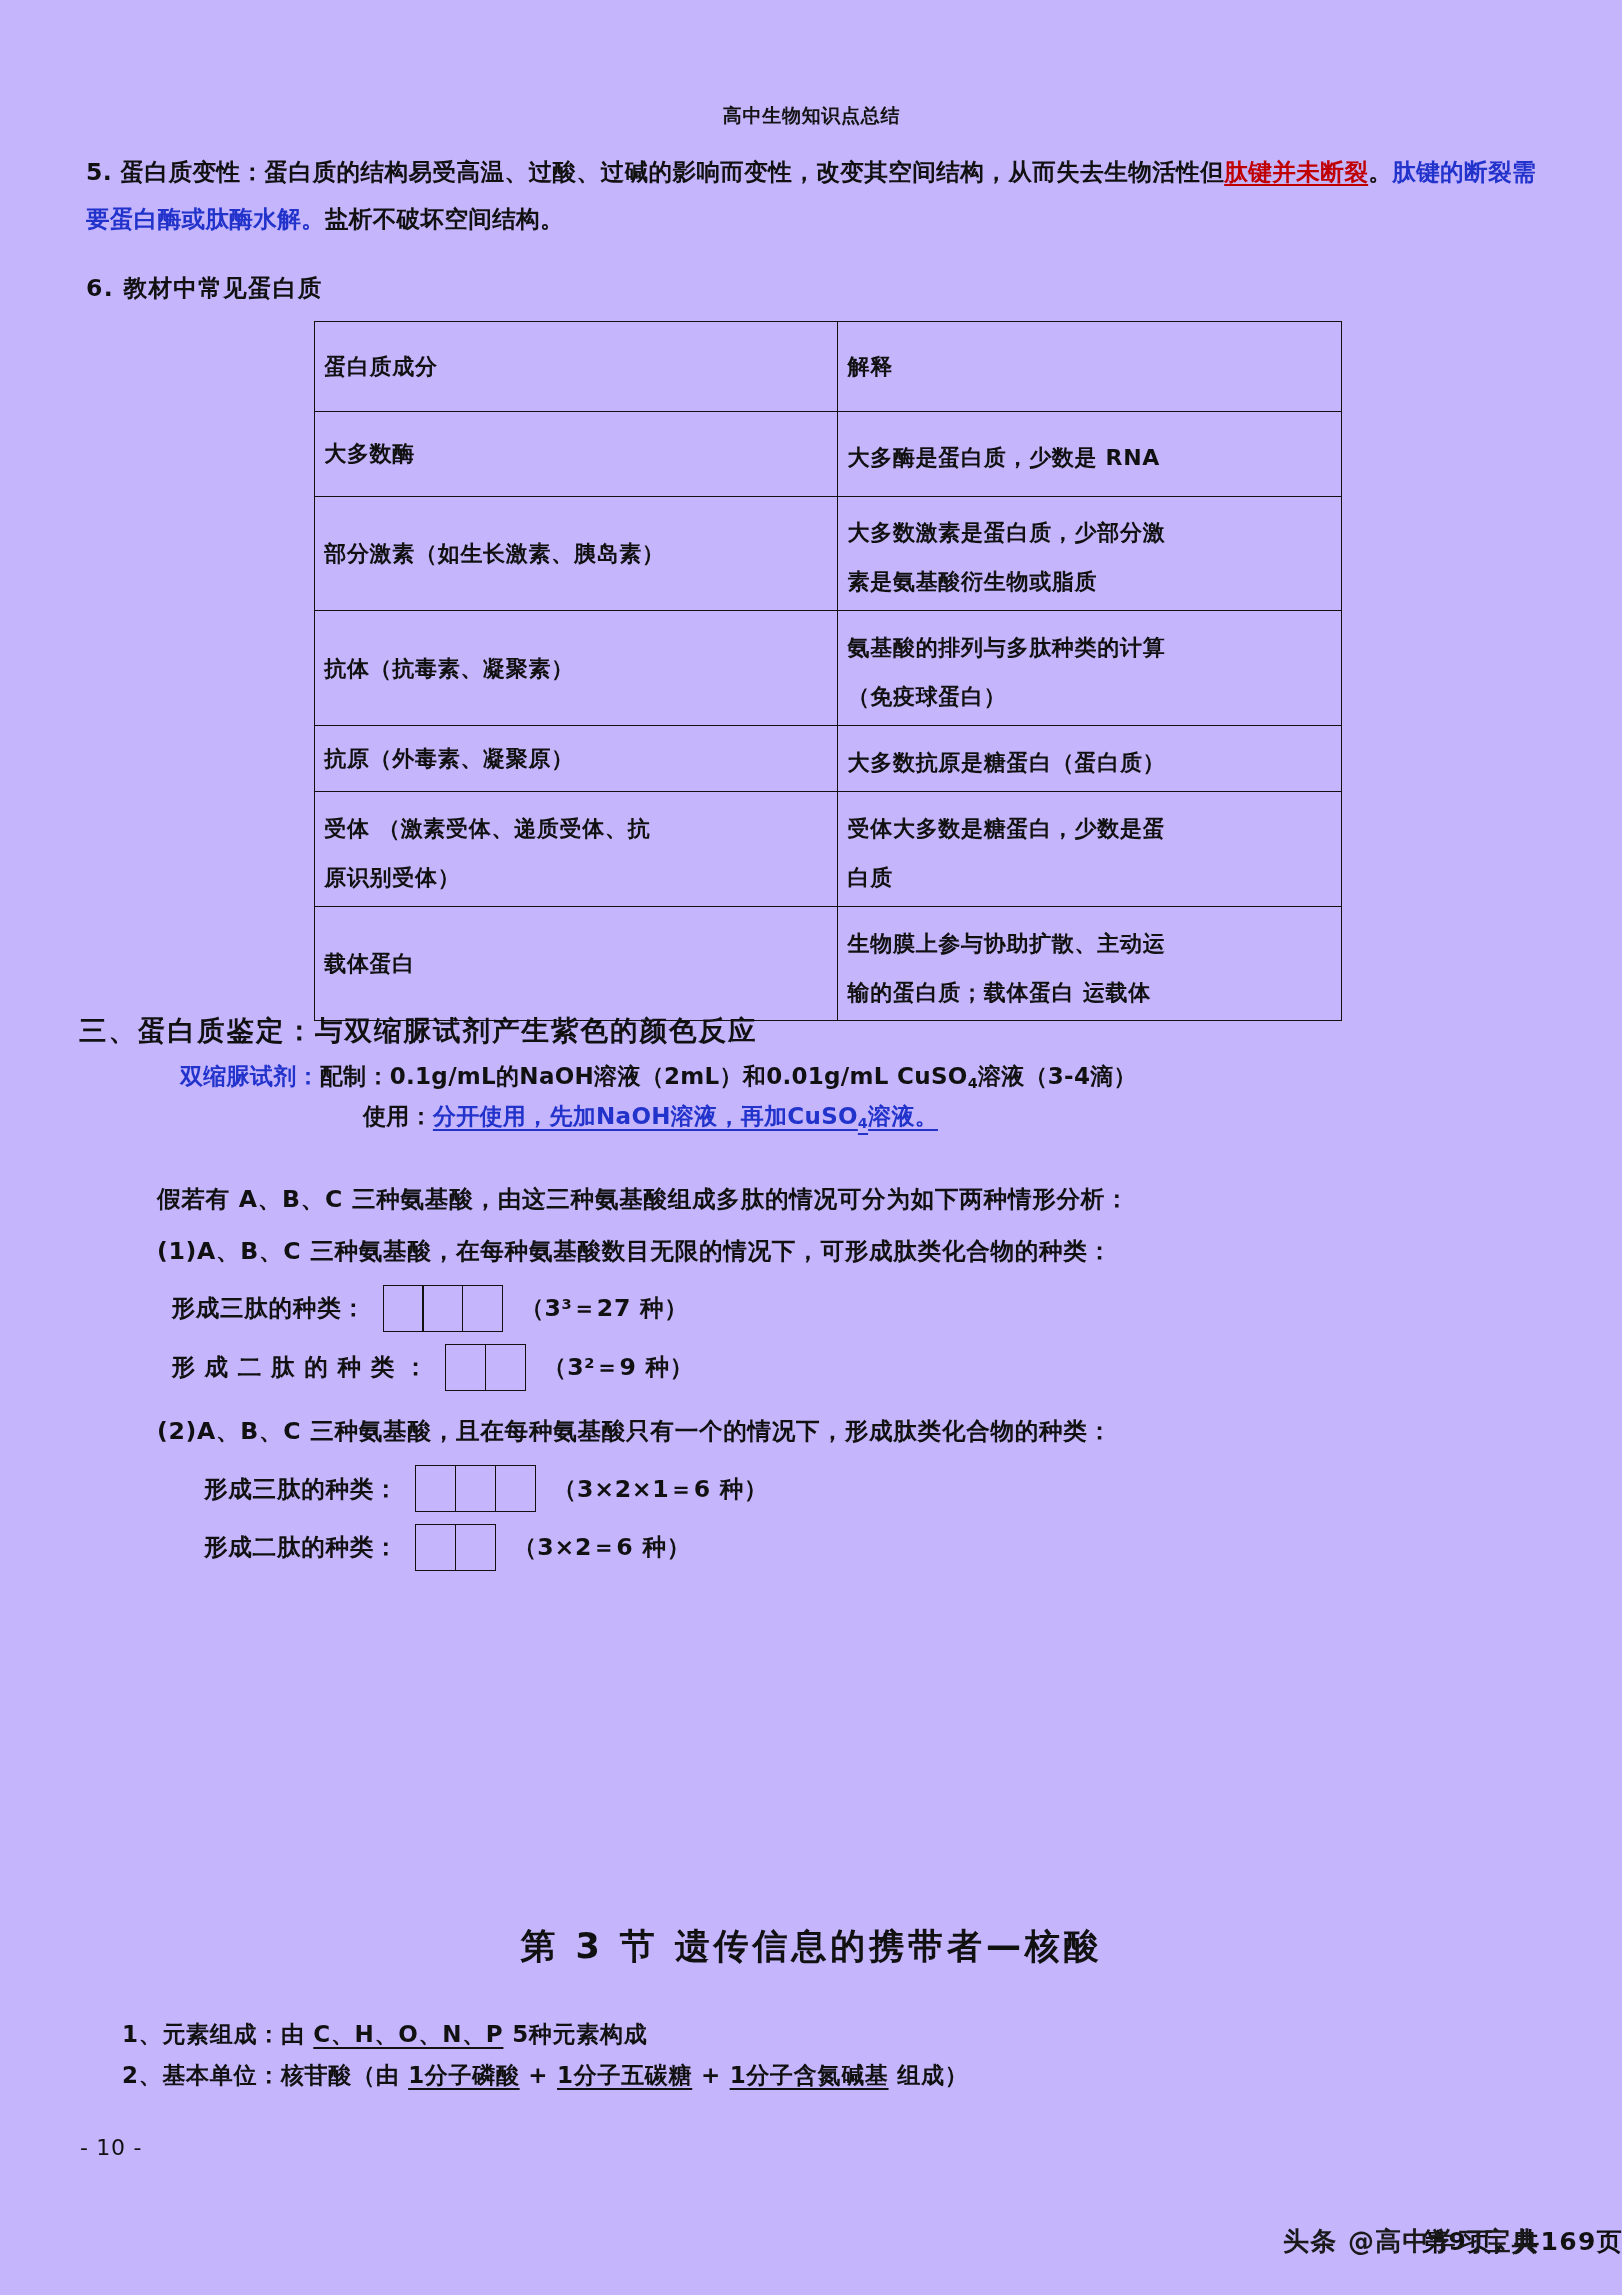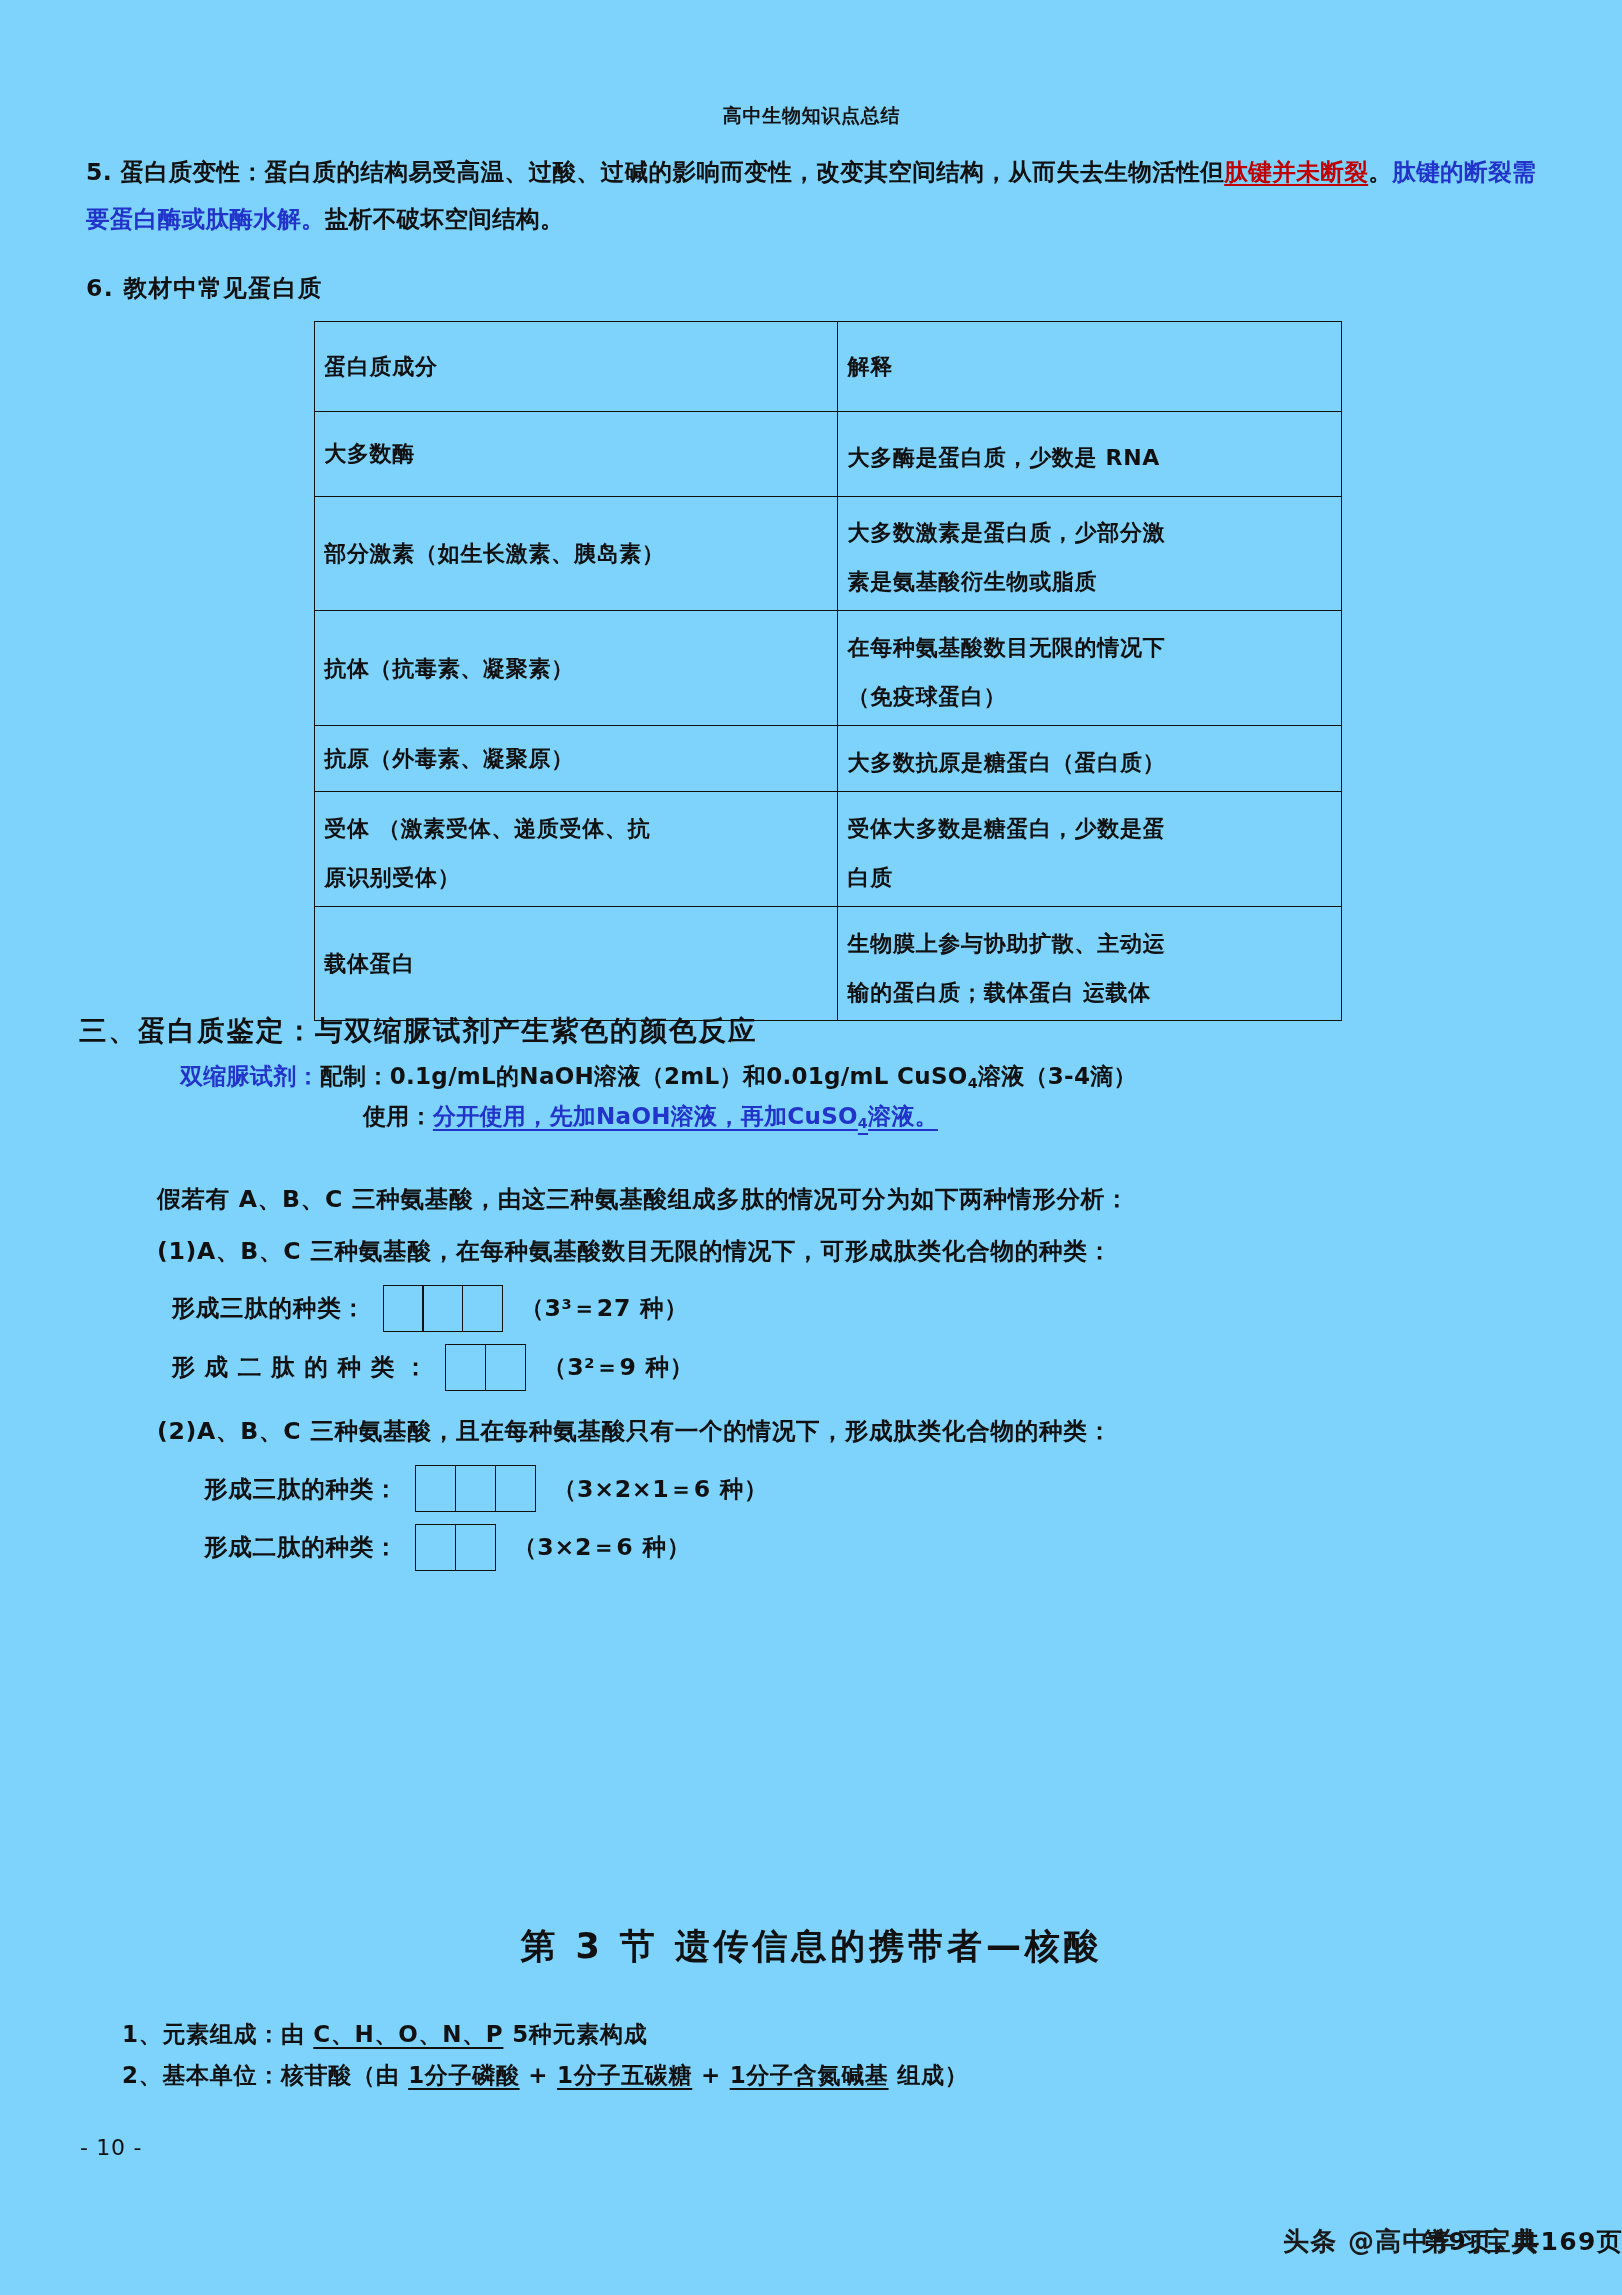--- a/index.html
+++ b/index.html
@@ -7,21 +7,21 @@
     padding: 0;
     background: #ffffff;
   }
   body {
     font-family: "DejaVu Sans", sans-serif;
   }
   .page {
     position: relative;
     width: 1623px;
     height: 2295px;
-    background: #7dd3fc;
+    background: #c4b5fd;
     box-sizing: border-box;
     overflow: hidden;
   }
 
   
   .running-header {
     position: absolute;
     top: 103px;
     left: 0;
     width: 1623px;
@@ -293,21 +293,21 @@
       <tr class="r-2">
         <td class="c0">部分激素（如生长激素、胰岛素）</td>
         <td class="c1">
           <span class="cell-l2">大多数激素是蛋白质，少部分激</span>
           <span class="cell-l2">素是氨基酸衍生物或脂质</span>
         </td>
       </tr>
       <tr class="r-3">
         <td class="c0">抗体（抗毒素、凝聚素）</td>
         <td class="c1">
-          <span class="cell-l2">在每种氨基酸数目无限的情况下</span>
+          <span class="cell-l2">氨基酸的排列与多肽种类的计算</span>
           <span class="cell-l2">（免疫球蛋白）</span>
         </td>
       </tr>
       <tr class="r-4">
         <td class="c0">抗原（外毒素、凝聚原）</td>
         <td class="c1">
           <span class="cell-l2">大多数抗原是糖蛋白（蛋白质）</span>
         </td>
       </tr>
       <tr class="r-5">

